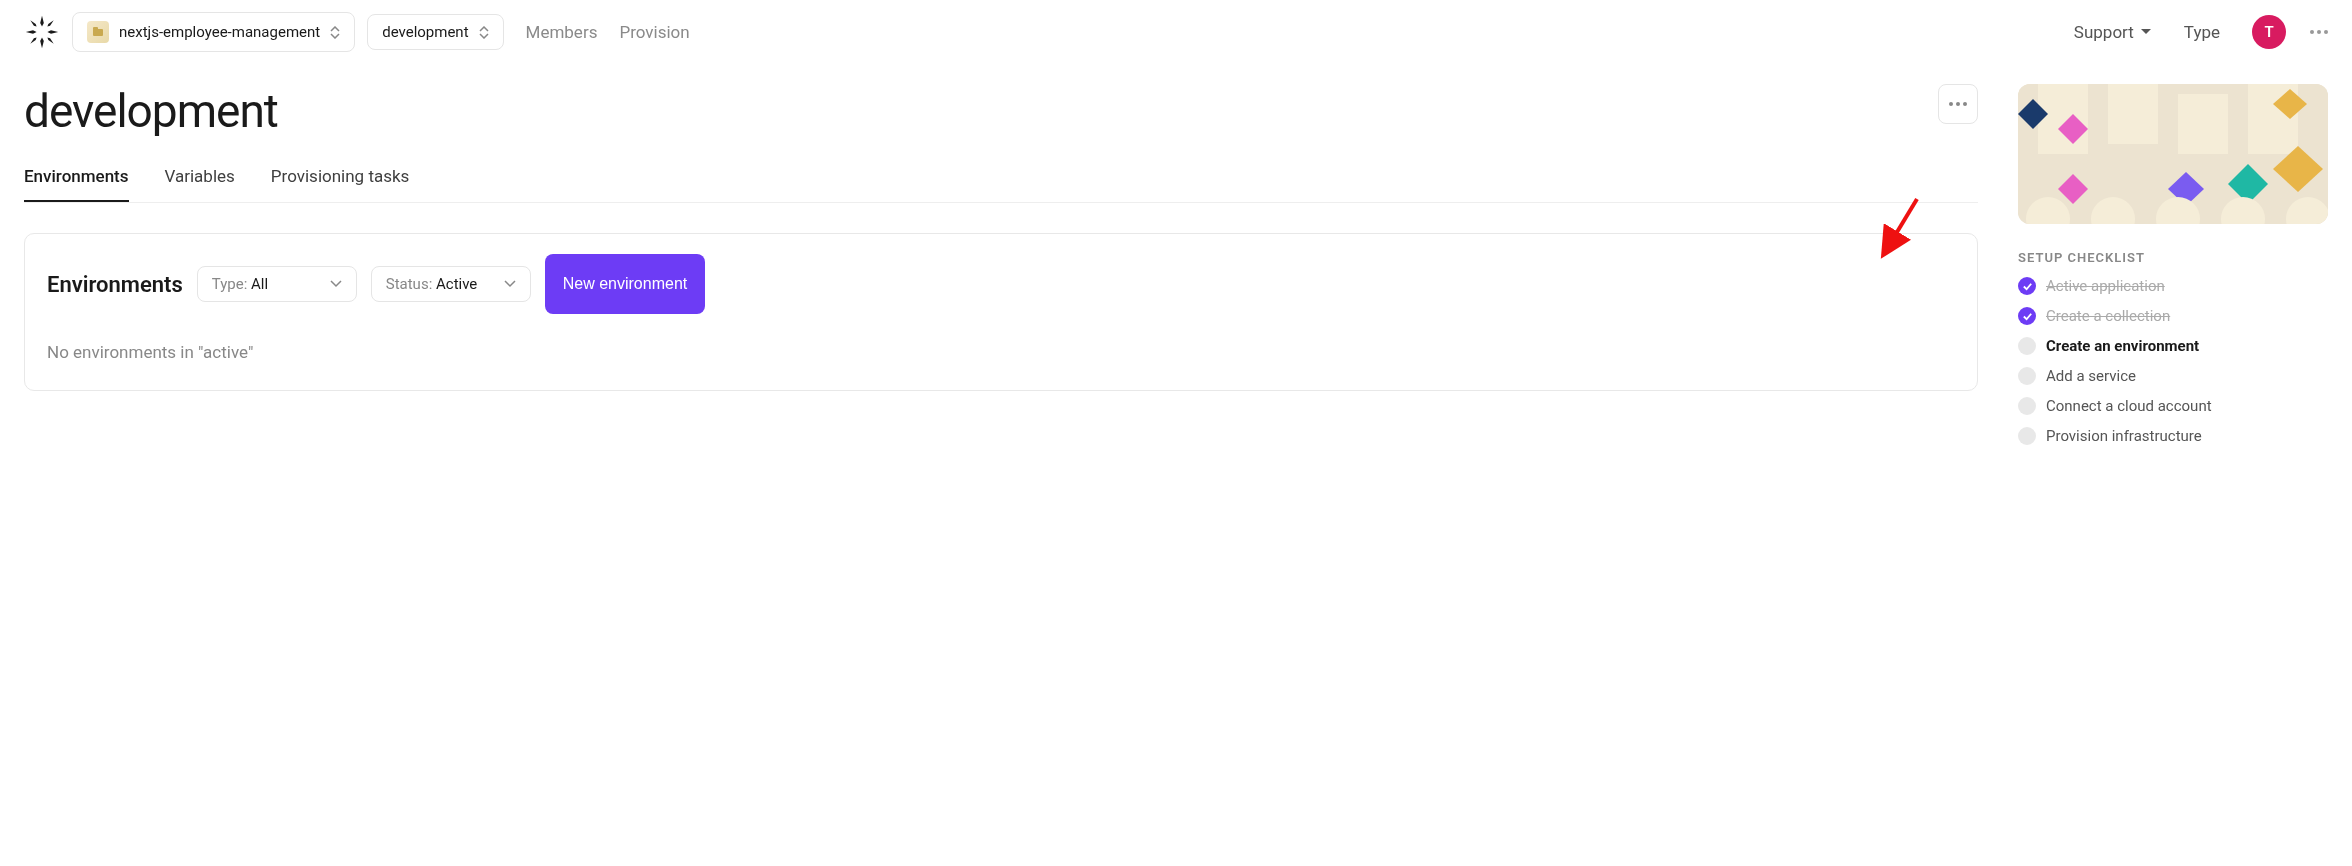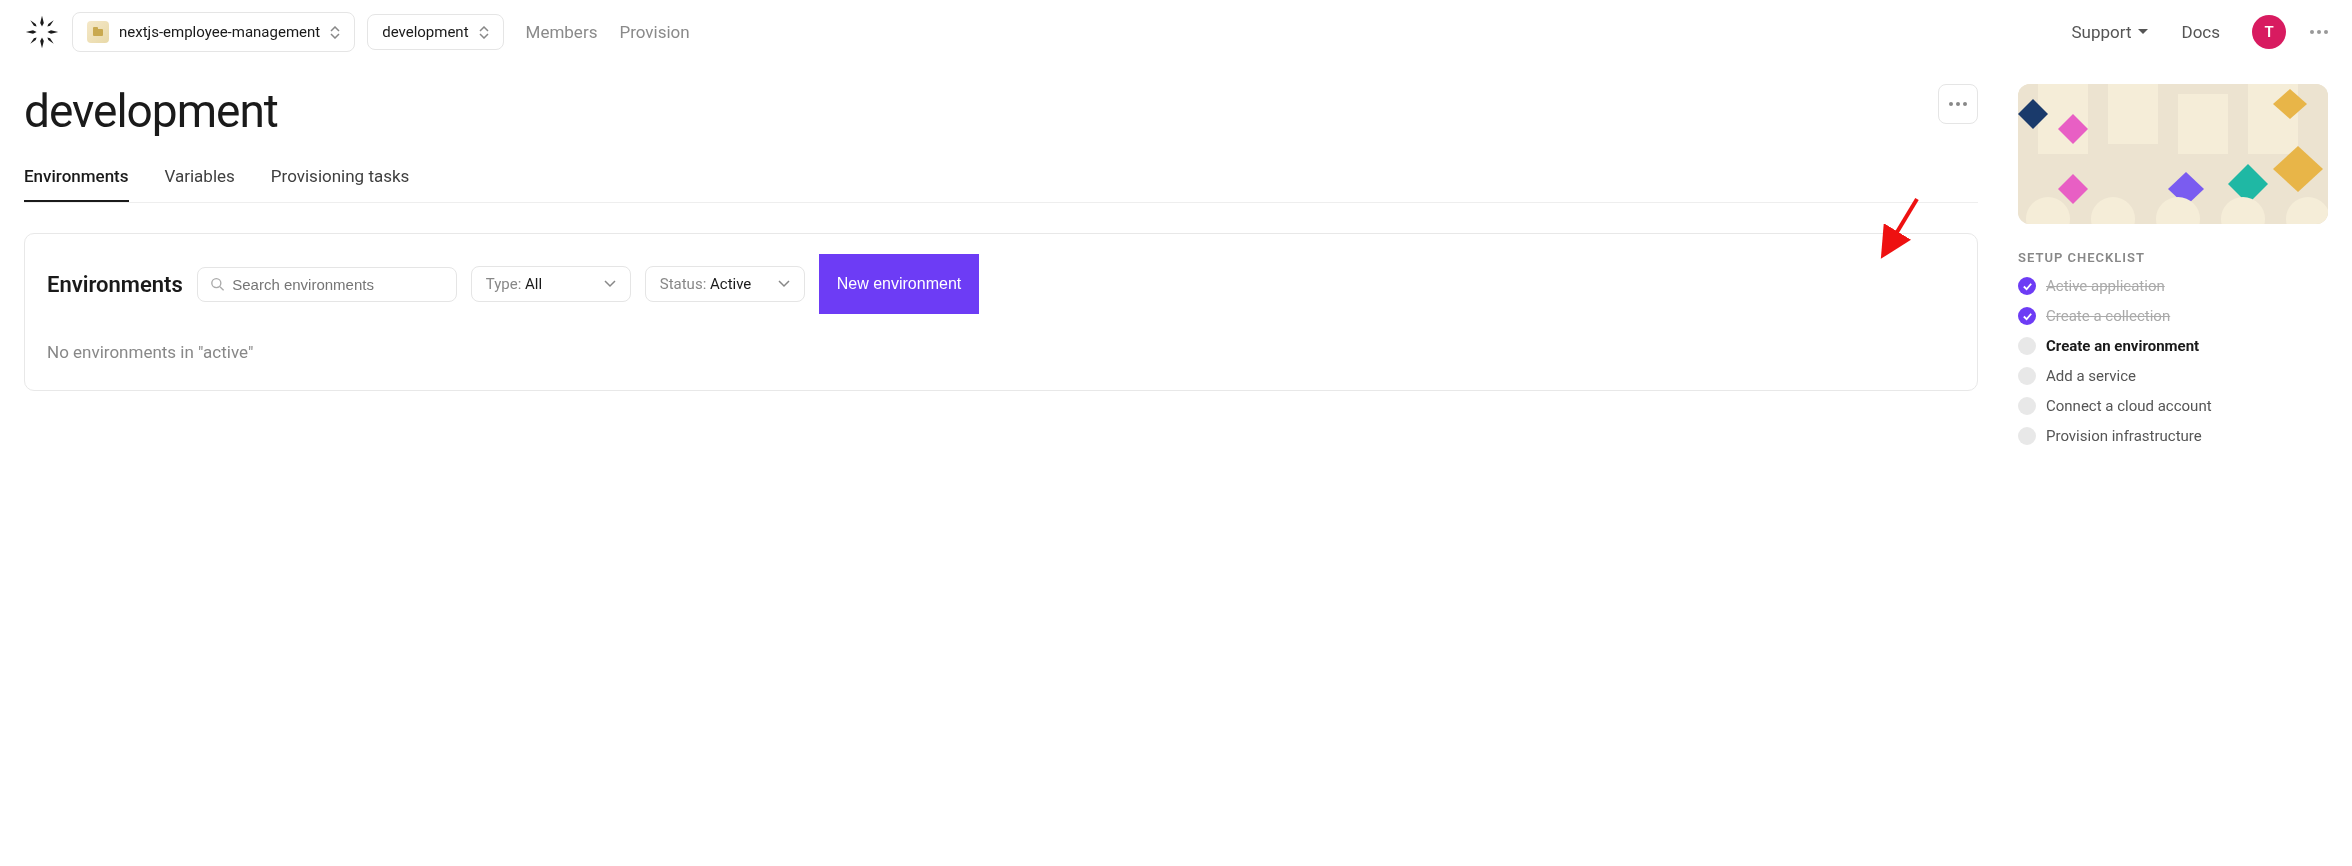--- a/index.html
+++ b/index.html
@@ -123,21 +123,21 @@
 .filter {
   display:flex;align-items:center;gap:6px;
   border:1px solid #e5e5e5;border-radius:8px;
   padding:8px 14px;font-size:15px;cursor:pointer;
   color:#555;min-width:160px;justify-content:space-between;
 }
 .filter .lab { color:#888; }
 .filter .val { color:#1a1a1a; }
 .new-btn {
   background:#6d3cf5;color:#fff;border:none;
-  border-radius:0;padding:21px 18px;font-size:16px;
+  border-radius:8px;padding:21px 18px;font-size:16px;
   font-weight:500;cursor:pointer;
 }
 .empty-msg {
   margin-top:28px;font-size:17px;color:#888;
 }
 .arrow-annot {
   position:absolute;
   top:-40px;right:50px;
   pointer-events:none;
 }
@@ -220,21 +220,21 @@
   <span class="nav-link">Provision</span>
 
   <div class="spacer"></div>
 
   <div class="support">
     <span>Support</span>
     <svg width="12" height="8" viewBox="0 0 12 8">
         <path d="M1 1 L6 6 L11 1" fill="#555"></path>
       </svg>
   </div>
-  <span class="docs">Docs</span>
+  <span class="docs">Type</span>
   <div class="avatar">
     <span>T</span>
   </div>
   <div class="more-icon">
     <svg width="18" height="4" viewBox="0 0 18 4">
         <circle cx="2" cy="2" r="2" fill="#999"></circle>
         <circle cx="9" cy="2" r="2" fill="#999"></circle>
         <circle cx="16" cy="2" r="2" fill="#999"></circle>
       </svg>
   </div>
@@ -266,27 +266,20 @@
               <marker id="ah" markerWidth="8" markerHeight="8" refX="6" refY="4" orient="auto">
                 <path d="M0 0 L8 4 L0 8 Z" fill="#e11"></path>
               </marker>
             </defs>
           <path d="M50 5 Q35 30 18 58" stroke="#e11" stroke-width="4" fill="none" marker-end="url(#ah)"></path>
         </svg>
       </div>
 
       <div class="panel-top">
         <div class="panel-title">Environments</div>
-        <div class="search-box">
-          <svg width="16" height="16" viewBox="0 0 16 16">
-              <circle cx="7" cy="7" r="5" stroke="#aaa" stroke-width="1.5" fill="none"></circle>
-              <path d="M11 11 L15 15" stroke="#aaa" stroke-width="1.5"></path>
-            </svg>
-          <input type="text" placeholder="Search environments" style="">
-        </div>
         <div class="filter">
           <span><span class="lab">Type:</span> <span class="val">All</span></span>
           <svg width="12" height="8" viewBox="0 0 12 8">
               <path d="M1 1 L6 6 L11 1" stroke="#888" stroke-width="1.5" fill="none"></path>
             </svg>
         </div>
         <div class="filter">
           <span><span class="lab">Status:</span> <span class="val">Active</span></span>
           <svg width="12" height="8" viewBox="0 0 12 8">
               <path d="M1 1 L6 6 L11 1" stroke="#888" stroke-width="1.5" fill="none"></path>

